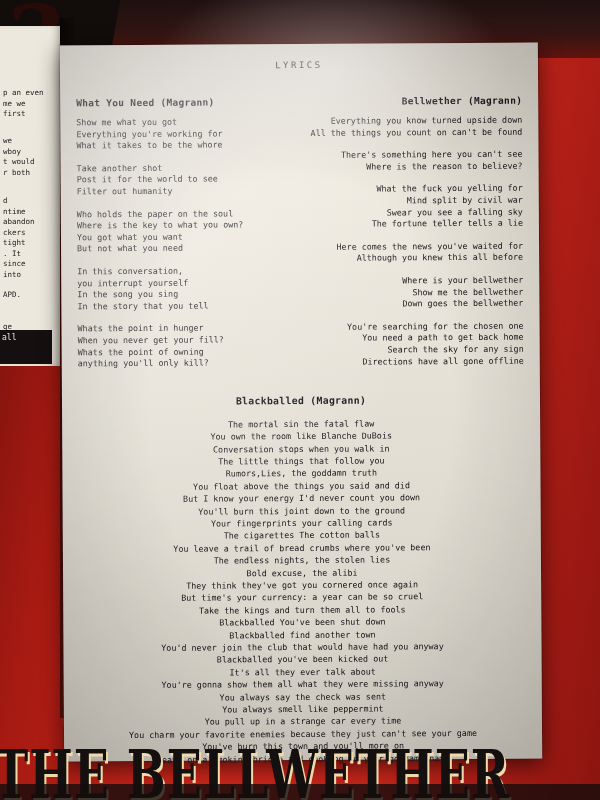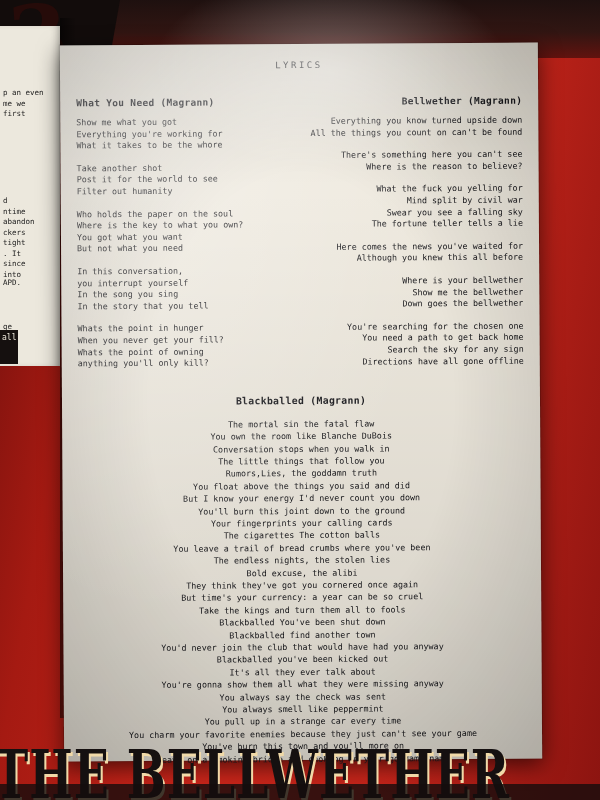--- a/index.html
+++ b/index.html
@@ -85,28 +85,27 @@
     font-size: 7.5px;
     line-height: 10.5px;
     color: #1b1b1b;
     font-family: "DejaVu Sans Mono", monospace;
     white-space: pre-line;
   }
   .left-tab {
     position: absolute;
     left: 0;
     top: 330px;
-    width: 18px;
+    width: 52px;
     height: 34px;
     background: #15100f;
     color: #efe9dc;
     font-size: 8px;
     padding: 3px 2px;
     box-sizing: border-box;
-    text-align: center;
   }
   .left-page-shadow {
     position: absolute;
     left: 60px; top: 18px;
     width: 16px; height: 700px;
     background: linear-gradient(90deg, rgba(0,0,0,.55), rgba(0,0,0,0));
   }
   
   .page-sheet {
     position: absolute;
@@ -201,29 +200,33 @@
 
   <div class="bg-red"></div>
   <div class="bg-dark-top"></div>
   <div class="bg-blackshape"></div>
   <div class="bg-numeral">3</div>
 
   <div class="left-page">
     <div class="frag" style="top:62px">p an even
 me we
 first</div>
+    <div class="frag" style="top:110px">we
+wboy
+t would
+r both</div>
     <div class="frag" style="top:170px">d
 ntime
 abandon
 ckers
 tight
 . It
 since
 into</div>
-    <div class="frag" style="top:252px">APD.</div>
+    <div class="frag" style="top:264px">APD.</div>
     <div class="frag" style="top:296px">ge</div>
   </div>
   <div class="left-tab">all</div>
   <div class="left-page-shadow"></div>
 
   <div class="page-sheet">
     <div class="page-inner">
       <div class="page-header">LYRICS</div>
 
       <div class="two-col">

